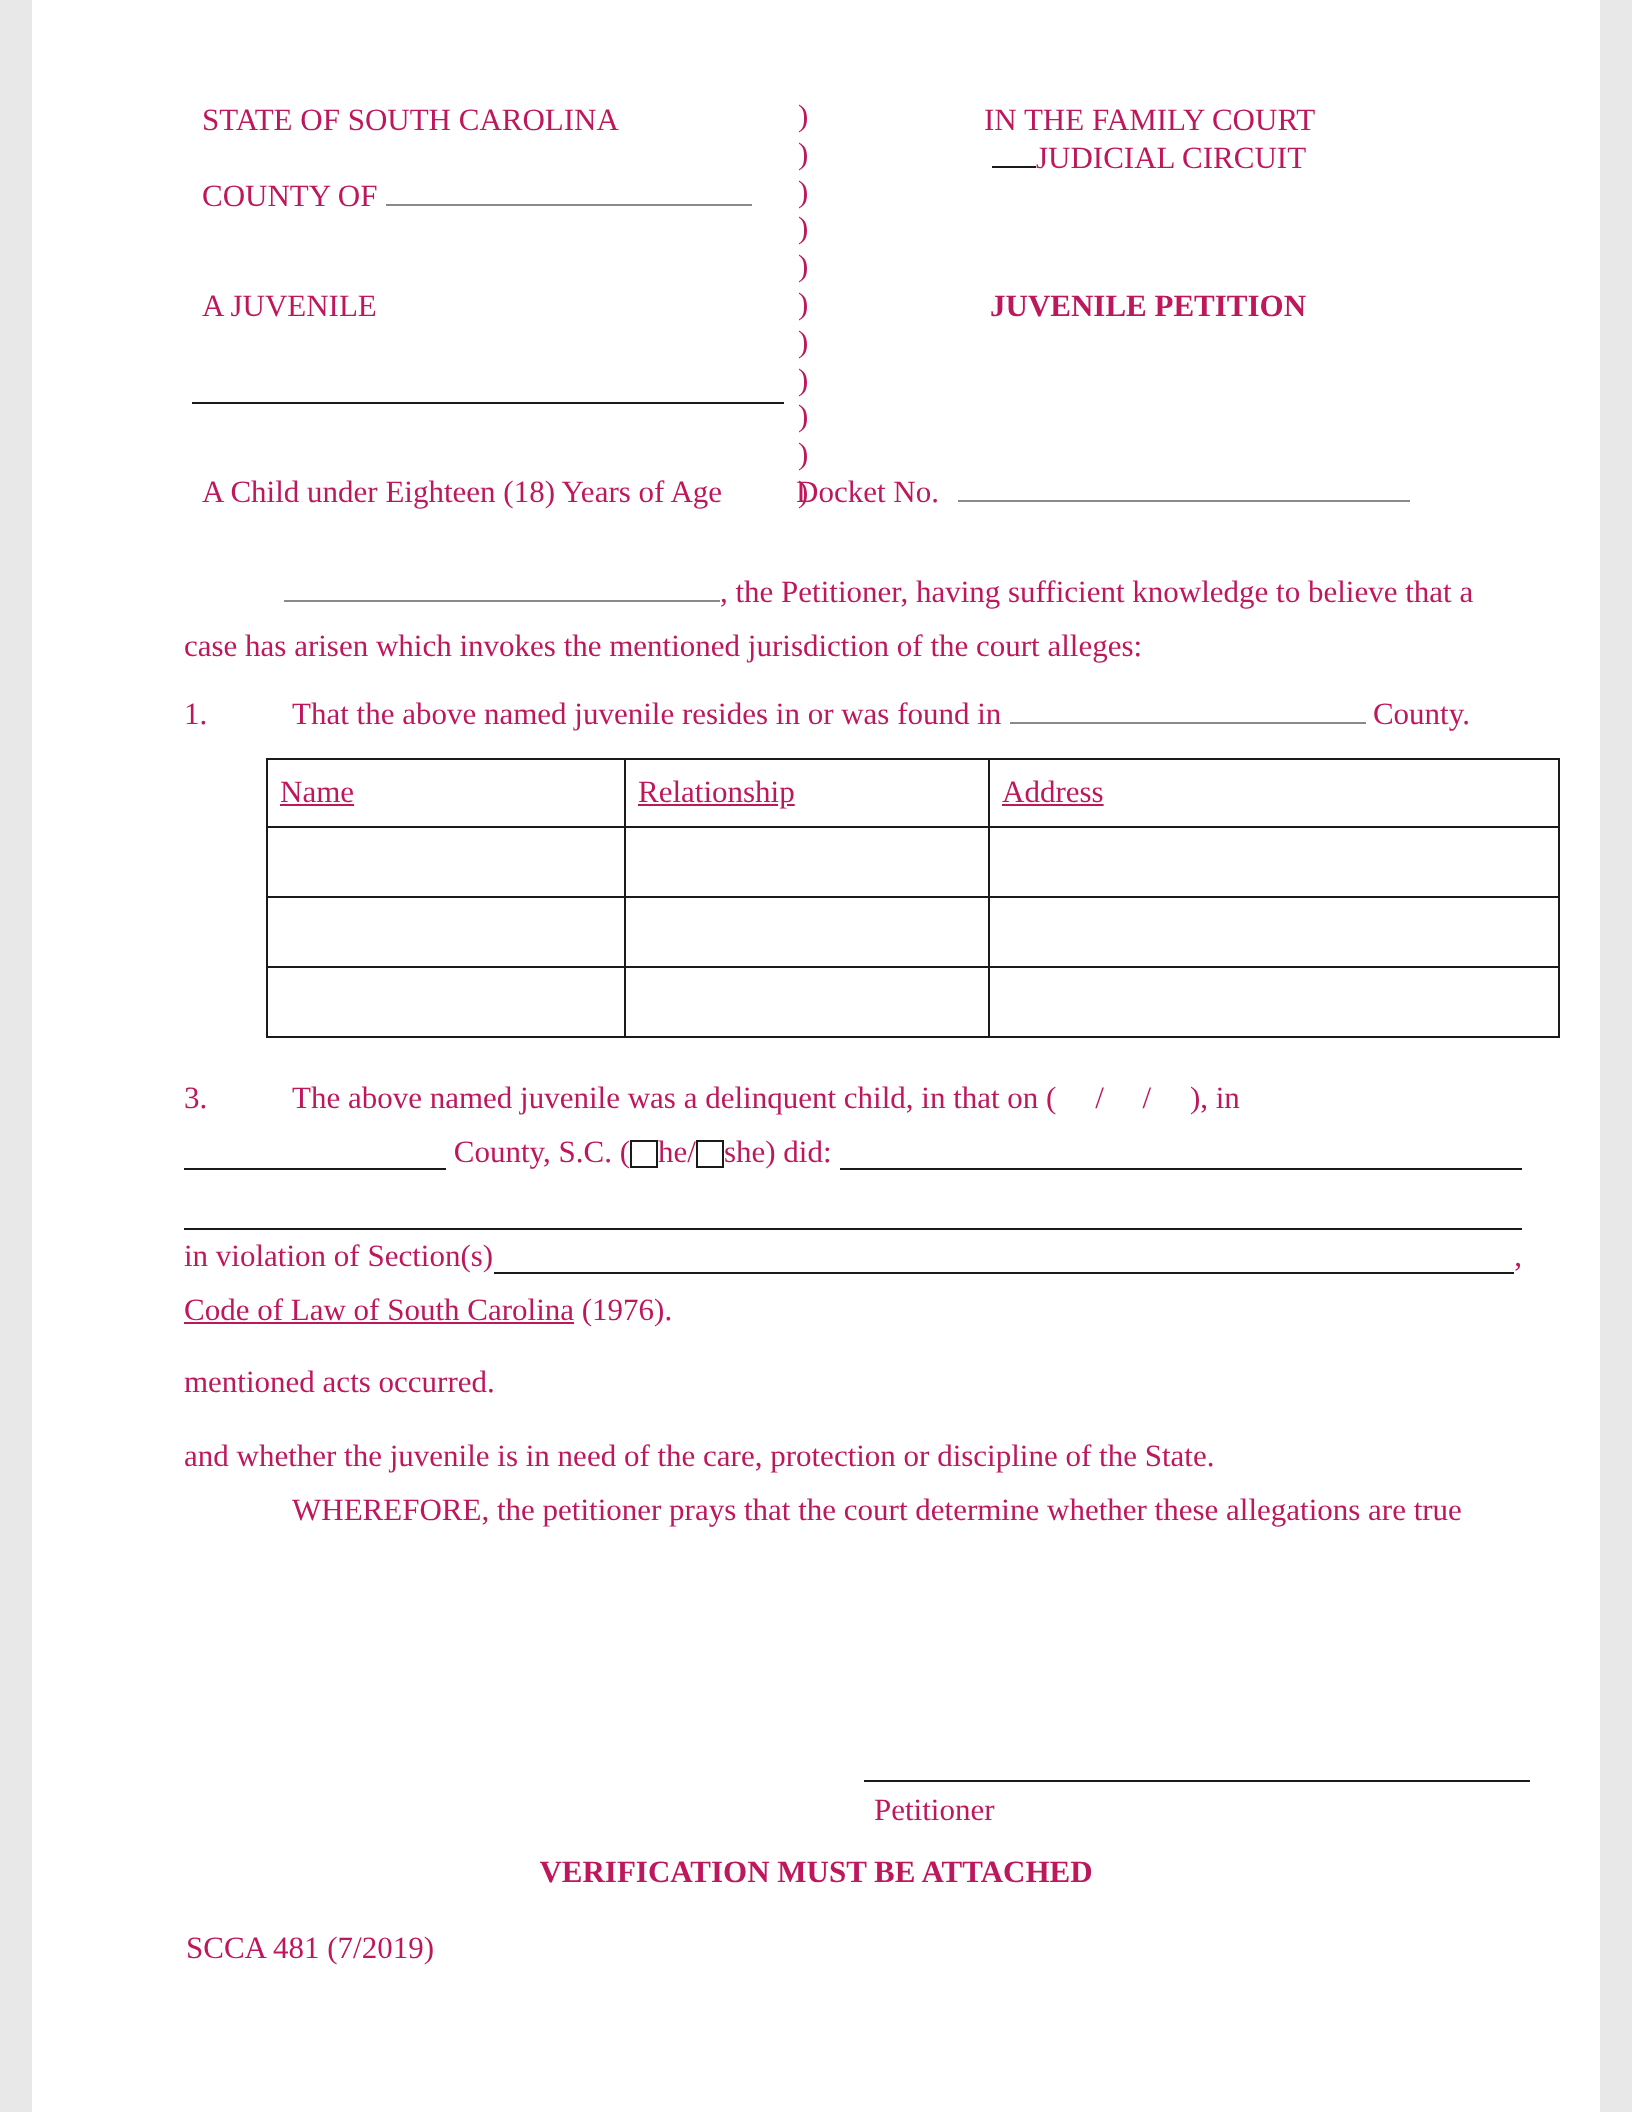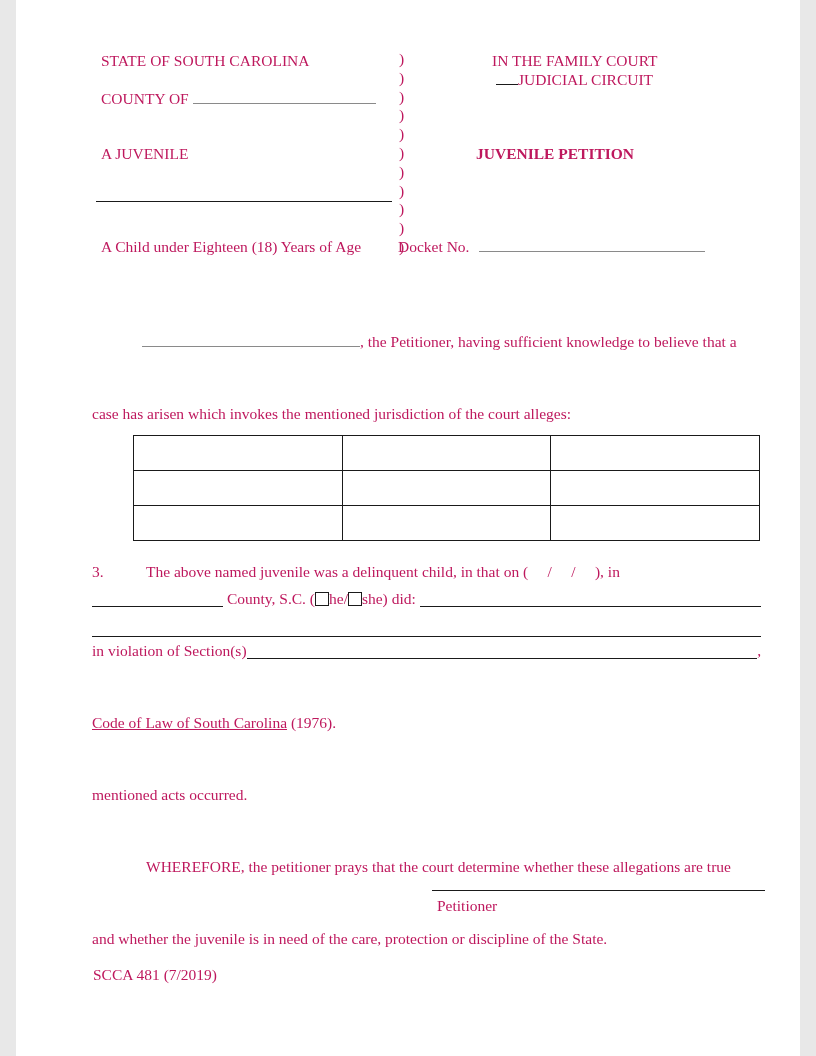--- a/index.html
+++ b/index.html
@@ -14,21 +14,21 @@
   
   .blank { display:inline-block; border-bottom:1px solid #1a1a1a; height:12px; vertical-align:baseline; }
   .blank.gray { border-bottom-color:#8a8a8a; }
   
   .paren-col { position:absolute; left:383px; top:50px; }
   .paren-col span { display:block; height:18.8px; line-height:18.8px; }
   
   .rule { position:absolute; border-bottom:1px solid #1a1a1a; }
   
   .body-flow { position:absolute; left:76px; top:283px; width:669px; }
-  .line { white-space:nowrap; line-height:27px; height:27px;margin-top:45px; }
+  .line { white-space:nowrap; line-height:27px; height:27px; }
   .num { display:inline-block; width:54px; }
   .fill-line { display:flex; line-height:27px; height:27px;font-family:Liberation Serif, serif; }
   .fill-line > span { white-space:nowrap; flex:0 0 auto; }
   .blank-fill { flex:1 1 auto !important; border-bottom:1px solid #1a1a1a; align-self:flex-end; height:0; margin-bottom:5px; }
   .cb { display:inline-block; width:12px; height:12px; border:1px solid #1a1a1a; vertical-align:-2px; background:#fff; }
   .indent1 { text-indent:50px; }
   .u { text-decoration:underline; }
   
   table.parties { border-collapse:collapse; margin:8px 0 0 41px; width:627px; table-layout:fixed; }
   table.parties th, table.parties td { border:1px solid #1a1a1a; padding:0; }
@@ -69,39 +69,47 @@
       <span>)</span>
       <span>)</span>
     </div>
 
     <div class="abs" style="left:476px; top:52px;text-align:right;">IN THE FAMILY COURT</div>
 
     <div class="abs" style="left:480px; top:71px;">
       <span class="blank" style="width:22px;"></span><span>JUDICIAL CIRCUIT</span>
     </div>
 
-    <div class="abs bold" style="left:460px; top:145px;">JUVENILE PETITION</div>
+    <div class="abs bold" style="left:479px; top:145px;">JUVENILE PETITION</div>
 
     <div class="abs" style="left:382px; top:238px;">
       <span>Docket No.</span>
       <span class="blank gray" style="width:226px; margin-left:6px;"></span>
     </div>
   </div>
 
   <div class="body-flow">
 
     <div class="line indent1">
       <span class="blank gray" style="width:218px;"></span><span>, the Petitioner, having sufficient knowledge to believe that a</span>
     </div>
     <div class="line">case has arisen which invokes the mentioned jurisdiction of the court alleges:</div>
 
+    <div class="line" style="margin-top:7px;">
+      <span class="num">1.</span><span>That the above named juvenile resides in or was found in&nbsp;</span><span class="blank gray" style="width:178px;"></span><span>&nbsp;County.</span>
+    </div>
 
 
     <table class="parties">
       <tbody>
+          <tr>
+        <th class="c1"><span class="u">Name</span></th>
+        <th class="c2"><span class="u">Relationship</span></th>
+        <th class="c3"><span class="u">Address</span></th>
+      </tr>
       <tr>
         <td></td>
             <td></td>
             <td></td>
       </tr>
       <tr>
         <td></td>
             <td></td>
             <td></td>
       </tr>
@@ -137,25 +145,26 @@
 
     <div class="line">
       <span class="u">Code of Law of South Carolina</span><span>&nbsp;(1976).</span>
     </div>
 
     <div style="margin-top:9px;">
       <div class="line">mentioned acts occurred.</div>
     </div>
 
     <div style="margin-top:10px;">
+      <div class="line">and whether the juvenile is in need of the care, protection or discipline of the State.</div>
       <div class="line indent1" style="text-indent:54px;">WHEREFORE, the petitioner prays that the court determine whether these allegations are true</div>
-      <div class="line">and whether the juvenile is in need of the care, protection or discipline of the State.</div>
     </div>
 
   </div>
 
   <div class="rule" style="left:416px; top:878px; width:333px; height:12px;"></div>
   <div class="abs" style="left:421px; top:897px;">Petitioner</div>
 
+  <div class="center-line bold" style="top:928px;">VERIFICATION MUST BE ATTACHED</div>
 
   <div class="abs" style="left:77px; top:966px;">SCCA 481 (7/2019)</div>
 
 </div>
 
 </body></html>

